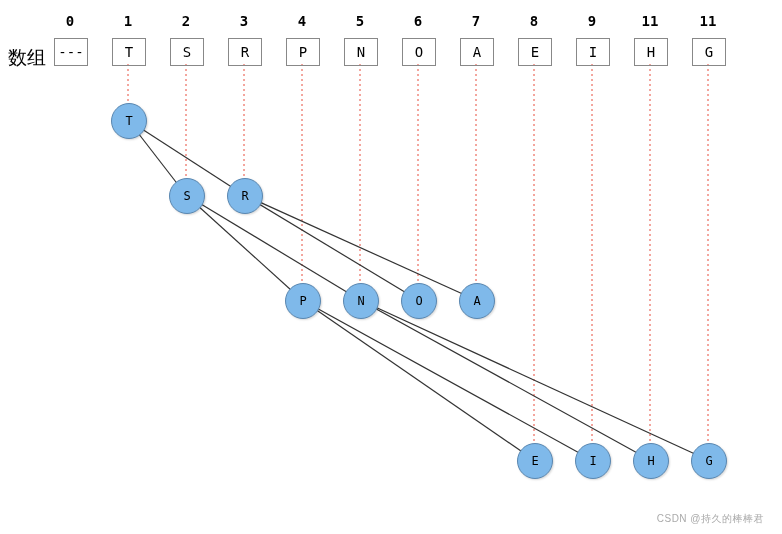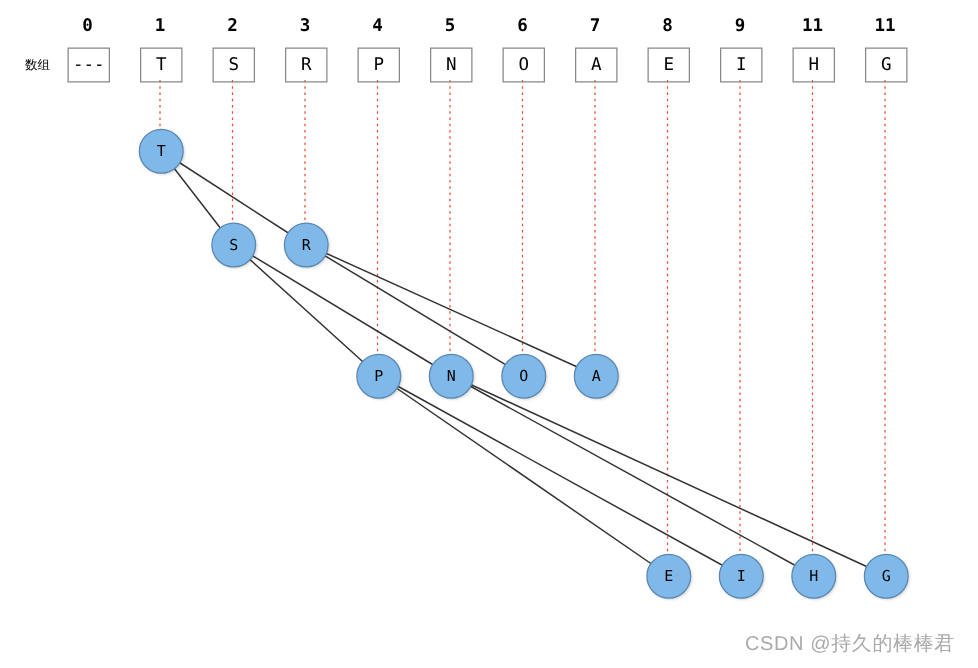--- a/index.html
+++ b/index.html
@@ -1,22 +1,22 @@
 <!DOCTYPE html>
 <html><head>
 <meta charset="utf-8">
 <style>
   html,body{margin:0;padding:0;width:782px;height:534px;font-family:Consolas,Menlo,monospace;background:#fff;color:#000;}
   .stage{position:relative;width:782px;height:534px;}
   .idx-label{position:absolute;font-size:14px;font-weight:bold;text-align:center;width:30px;transform:translateX(-15px);}
-  .array-label{position:absolute;font-size:10px;left:20px;top:45px;text-align:center;}
+  .array-label{position:absolute;font-size:19px;left:8px;top:45px;text-align:center;}
   .cell{position:absolute;border:1px solid #888;width:32px;height:26px;font-size:14px;text-align:center;line-height:26px;transform:translate(-16px,0);}
   .node{position:absolute;width:34px;height:34px;border-radius:50%;background:#7fb9ea;border:1px solid #5a87b0;box-shadow:1px 1px 2px rgba(0,0,0,0.15);text-align:center;line-height:34px;font-size:12px;transform:translate(-17px,-17px);}
   svg{position:absolute;left:0;top:0;}
-  .wm{position:absolute;right:18px;bottom:8px;font-size:16px;color:#aaa;font-family:"Microsoft YaHei",sans-serif;letter-spacing:0.5px;}
+  .wm{position:absolute;right:18px;bottom:8px;font-size:10px;color:#aaa;font-family:"Microsoft YaHei",sans-serif;letter-spacing:0.5px;}
 </style>
 </head>
 <body>
 <div class="stage">
 
 <svg id="lines" width="782" height="534">
       <line x1="128" x2="128" y1="64" y2="103" stroke="#e74c3c" stroke-width="1" stroke-dasharray="2,3"></line>
       <line x1="186" x2="186" y1="64" y2="178" stroke="#e74c3c" stroke-width="1" stroke-dasharray="2,3"></line>
       <line x1="244" x2="244" y1="64" y2="178" stroke="#e74c3c" stroke-width="1" stroke-dasharray="2,3"></line>
       <line x1="302" x2="302" y1="64" y2="283" stroke="#e74c3c" stroke-width="1" stroke-dasharray="2,3"></line>

